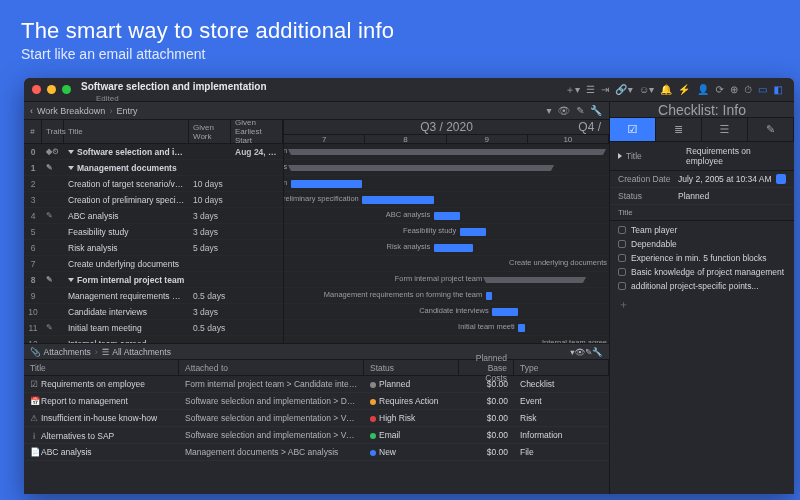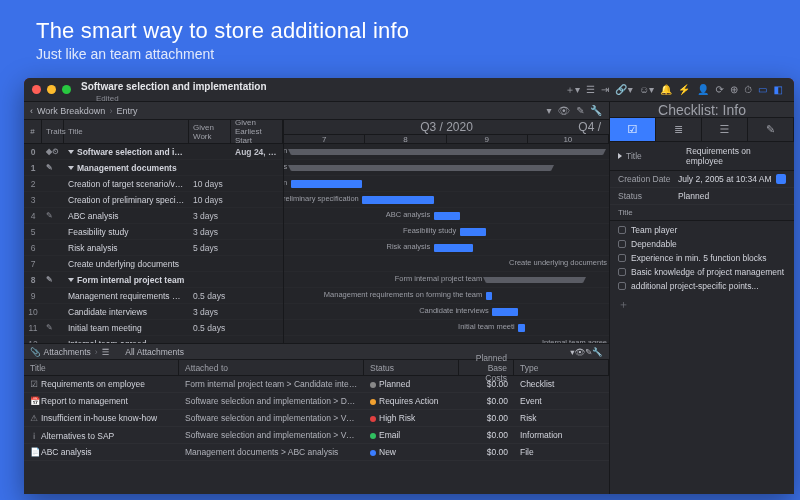--- a/index.html
+++ b/index.html
@@ -1,17 +1,17 @@
 <!DOCTYPE html>
 <html><head>
 <meta charset="utf-8">
 <style>
 *{margin:0;padding:0;box-sizing:border-box;font-family:-apple-system,BlinkMacSystemFont,"Segoe UI",sans-serif}
 body{background:#3b70e8;width:800px;height:500px;overflow:hidden;position:relative}
-.marketing{padding:18px 36px 10px;color:#fff}
+.marketing{padding:18px 21px 10px;color:#fff}
 .marketing h1{font-size:22px;font-weight:400;letter-spacing:.2px}
 .marketing p{font-size:14px;opacity:.85;margin-top:2px}
 .window{position:absolute;left:24px;top:78px;right:6px;bottom:6px;background:#7f1d1d;border-radius:6px 6px 0 0;display:flex;flex-direction:column;overflow:hidden;box-shadow:0 8px 28px rgba(0,0,0,.4)}
 .titlebar{height:24px;background:#2a2b30;display:flex;align-items:center;padding:0 8px;border-bottom:1px solid #17181b}
 .traffic{display:flex;gap:6px;margin-right:10px}
 .dot{width:9px;height:9px;border-radius:50%}
 .dot.r{background:#ff5f57}
 .dot.y{background:#febc2e}
 .dot.g{background:#28c840}
 .wtitle{color:#e5e6ea;font-size:10px;font-weight:600}
@@ -100,21 +100,21 @@
 .ckrow{display:flex;align-items:center;padding:2px 8px;font-size:8.5px;color:#d2d4dc}
 .ckbox{width:8px;height:8px;border:1px solid #6a6c74;border-radius:2px;margin-right:5px;flex-shrink:0}
 .ckadd{padding:2px 8px;color:#6a6c74;font-size:11px}
 .bluebadge{width:10px;height:10px;background:#3a7dff;border-radius:2px;margin-left:4px}
 </style>
 </head>
 <body>
 
 <div class="marketing">
   <h1>The smart way to store additional info</h1>
-  <p>Just like an team attachment</p>
+  <p>Start like an email attachment</p>
 </div>
 
 <div class="window">
   <div class="titlebar">
     <div class="traffic">
       <div class="dot r"></div>
       <div class="dot y"></div>
       <div class="dot g"></div>
     </div>
     <div>
@@ -322,21 +322,21 @@
             </div>
         </div>
       </div>
 
       <div class="attachpanel">
         <div class="acrumb">
           <span>📎</span>
           <span style="margin-left:3px">Attachments</span>
           <span class="sep">›</span>
           <span>☰</span>
-          <span style="margin-left:16px">All Attachments</span>
+          <span style="margin-left:3px">All Attachments</span>
           <div class="spacer"></div>
           <span class="ticon">▾</span>
           <span class="ticon">👁</span>
           <span class="ticon">✎</span>
           <span class="ticon">🔧</span>
         </div>
         <div class="ahdr">
           <div class="acol a-title">Title</div>
           <div class="acol a-attached">Attached to</div>
           <div class="acol a-status">Status</div>

